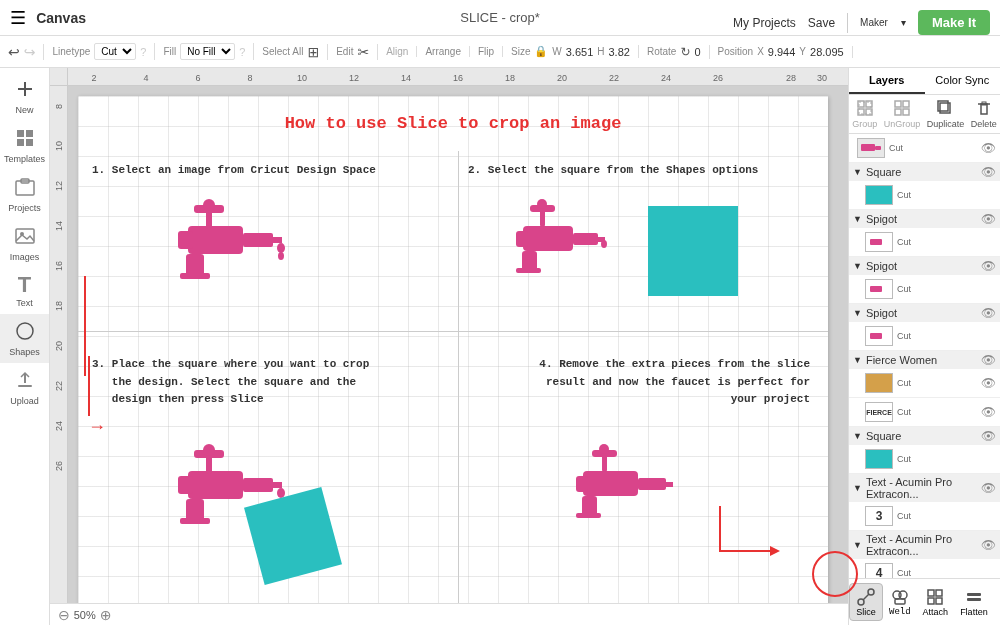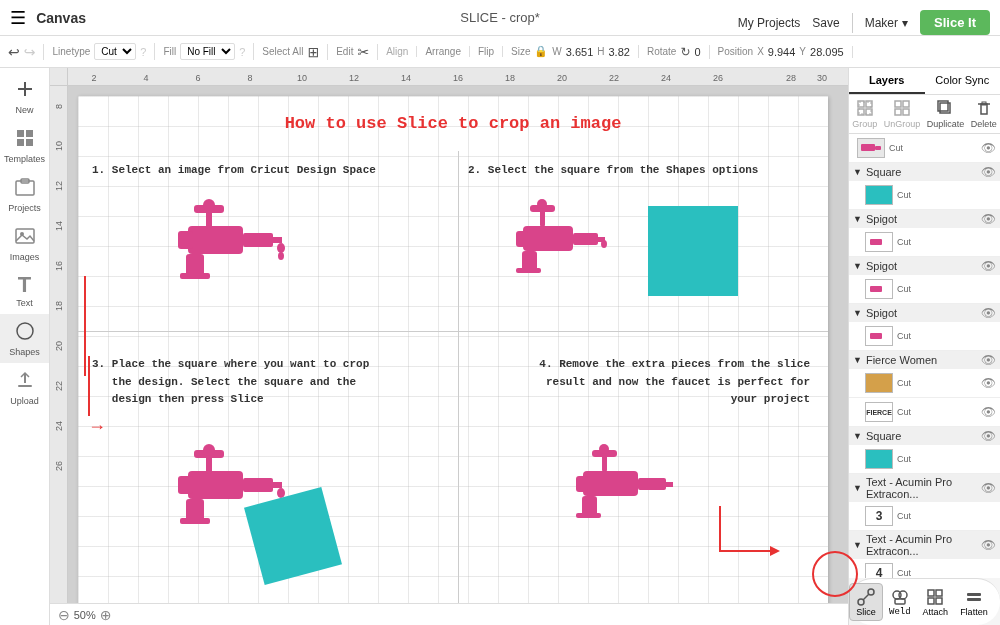--- a/index.html
+++ b/index.html
@@ -10,21 +10,21 @@
       display: flex; align-items: center; background: #fff; border-bottom: 1px solid #ddd;
       height: 36px; padding: 0 10px; flex-shrink: 0;
     }
     .hamburger { font-size: 18px; margin-right: 10px; cursor: pointer; }
     .app-title { font-size: 14px; font-weight: bold; color: #333; margin-right: auto; }
     .doc-title { font-size: 13px; color: #555; position: absolute; left: 50%; transform: translateX(-50%); }
     .top-right { display: flex; align-items: center; gap: 12px; margin-top: 10px; }
     .my-projects-btn { font-size: 12px; color: #333; cursor: pointer; }
     .save-btn { font-size: 12px; color: #333; cursor: pointer; }
     .divider-v { width: 1px; height: 20px; background: #ccc; }
-    .maker-btn { display: flex; align-items: center; font-size: 12px; color: #333; cursor: pointer; gap: 4px; }
+    .maker-btn { display: flex; align-items: center; font-size: 10px; color: #333; cursor: pointer; gap: 13px; }
     .make-it-btn { background: #5cb85c; color: #fff; border: none; border-radius: 4px; padding: 5px 14px; font-size: 13px; cursor: pointer; font-weight: bold; }
 
     
     .toolbar {
       display: flex; align-items: center; background: #fff; border-bottom: 1px solid #ddd;
       height: 32px; padding: 0 8px; flex-shrink: 0; gap: 6px; font-size: 11px; color: #444;
     }
     .toolbar-group { display: flex; align-items: center; gap: 4px; border-right: 1px solid #ddd; padding-right: 8px; margin-right: 2px; }
     .toolbar-label { font-size: 10px; color: #888; }
     .toolbar-value { font-size: 11px; color: #333; }
@@ -82,21 +82,21 @@
   <span class="app-title">Canvas</span>
   <span class="doc-title">SLICE - crop*</span>
   <div class="top-right">
     <span class="my-projects-btn">My Projects</span>
     <span class="save-btn">Save</span>
     <div class="divider-v"></div>
     <div class="maker-btn">
       <span>Maker</span>
       <span>▾</span>
     </div>
-    <button class="make-it-btn">Slice It</button>
+    <button class="make-it-btn">Make It</button>
   </div>
 </div>
 
 <div class="toolbar">
   <div class="toolbar-group">
     <span class="toolbar-icon">↩</span>
     <span class="toolbar-icon" style="color:#ccc">↪</span>
   </div>
   <div class="toolbar-group">
     <span class="toolbar-label">Linetype</span>
@@ -516,21 +516,21 @@
         <span class="layer-cut-label">Cut</span>
       </div>
 
       <div class="blank-canvas-item">
         <div class="blank-canvas-thumb"></div>
         <span>Blank Canvas</span>
         <span style="margin-left:auto;font-size:14px;color:#888;">⚙</span>
       </div>
     </div>
 
-    <div style="display:flex;justify-content:space-around;align-items:center;padding:4px 0;background:#fff;border-top:1px solid #ddd;flex-shrink:0;border-radius:23px;">
+    <div style="display:flex;justify-content:space-around;align-items:center;padding:4px 0;background:#fff;border-top:1px solid #ddd;flex-shrink:0;">
       <div style="display:flex;flex-direction:column;align-items:center;padding:3px 6px;background:#e0e0e0;border-radius:4px;cursor:pointer;border:1px solid #bbb;">
         <svg width="20" height="20" viewBox="0 0 20 20">
             <circle cx="5" cy="15" r="3" fill="none" stroke="#555" stroke-width="1.5"></circle>
             <circle cx="15" cy="5" r="3" fill="none" stroke="#555" stroke-width="1.5"></circle>
             <line x1="7" y1="13" x2="13" y2="7" stroke="#555" stroke-width="1.5"></line>
           </svg>
         <span style="font-size:9px;">Slice</span>
       </div>
       <div style="display:flex;flex-direction:column;align-items:center;padding:3px 6px;cursor:pointer;">
         <svg width="20" height="20" viewBox="0 0 20 20">

